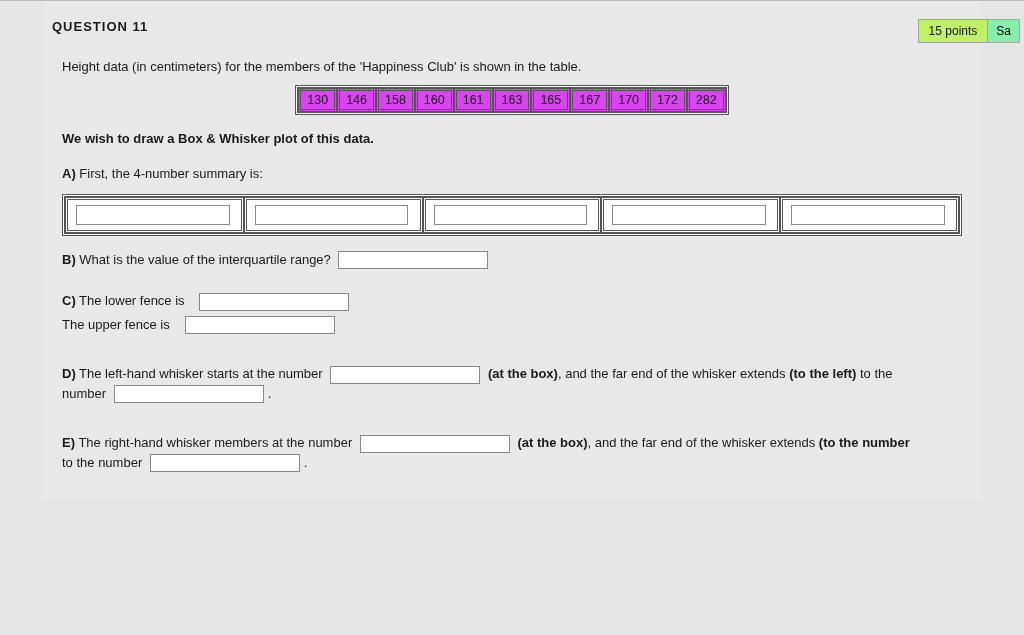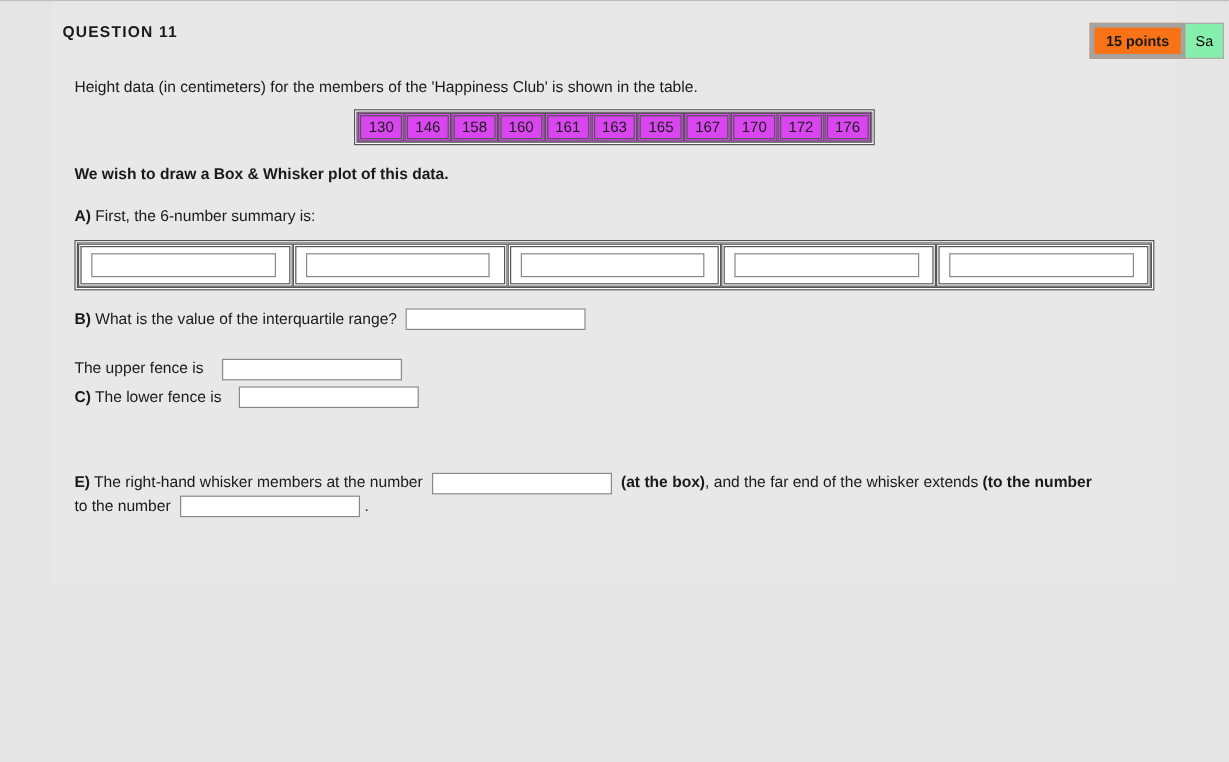--- a/index.html
+++ b/index.html
@@ -37,24 +37,24 @@
     letter-spacing: 1px;
     font-size: 13px;
   }
   .points-pill {
     display: flex;
     align-items: stretch;
     font-size: 12px;
     margin-right: -44px; 
   }
   .points-text {
-    background: #f97316;
-    border: 4px solid #a3a3a3;
+    background: #bef264;
+    border: 1px solid #a3a3a3;
     padding: 4px 10px;
-    font-weight: bold;
+    font-weight: normal;
     font-size: 12px;
   }
   .save-btn {
     background: #86efac;
     border: 1px solid #aaa;
     border-left: none;
     padding: 4px 8px;
     font-size: 12px;
     font-family: inherit;
     cursor: pointer;
@@ -156,33 +156,33 @@
                 <td>130</td>
                 <td>146</td>
                 <td>158</td>
                 <td>160</td>
                 <td>161</td>
                 <td>163</td>
                 <td>165</td>
                 <td>167</td>
                 <td>170</td>
                 <td>172</td>
-                <td>176</td>
+                <td>282</td>
               </tr>
         </tbody>
           </table>
       </div>
 
       <div class="line bold">We wish to draw a Box &amp; Whisker plot of this data.</div>
 
       <div class="spacer-sm"></div>
 
       <div class="line">
         <span class="bold">A)</span>
-        <span>First, the 6-number summary is:</span>
+        <span>First, the 4-number summary is:</span>
       </div>
 
       <div class="summary-wrap">
         <table class="summary">
           <tbody>
               <tr>
             <td><input type="text" style=""></td>
             <td><input type="text" style=""></td>
             <td><input type="text" style=""></td>
             <td><input type="text" style=""></td>
@@ -194,32 +194,41 @@
 
       <div class="line">
         <span class="bold">B)</span>
         <span>What is the value of the interquartile range?</span>
         <input type="text" class="inline-input w-med" style="">
       </div>
 
       <div class="spacer-md"></div>
 
       <div class="line">
-        <span>The upper fence is</span>
-        &nbsp;&nbsp;<input type="text" class="inline-input w-med" style="">
-      </div>
-      <div class="line">
         <span class="bold">C)</span>
         <span>The lower fence is</span>
         &nbsp;&nbsp;<input type="text" class="inline-input w-med" style="">
       </div>
-
-      <div class="spacer-md"></div>
-      <div class="spacer-sm"></div>
-
+      <div class="line">
+        <span>The upper fence is</span>
+        &nbsp;&nbsp;<input type="text" class="inline-input w-med" style="">
+      </div>
+
+      <div class="spacer-md"></div>
+      <div class="spacer-sm"></div>
+
+      <div class="line" style="max-width:860px;">
+        <span class="bold">D)</span>
+        <span>The left-hand whisker starts at the number</span>
+        <input type="text" class="inline-input w-med" style="">
+        <span class="bold">(at the box)</span><span>, and the far end of the whisker extends</span>
+        <span class="bold">(to the left)</span>
+        <span>to the number</span>
+        <input type="text" class="inline-input w-med" style=""><span>.</span>
+      </div>
 
       <div class="spacer-md"></div>
       <div class="spacer-sm"></div>
 
       <div class="line" style="max-width:860px;">
         <span class="bold">E)</span>
         <span>The right-hand whisker members at the number</span>
         <input type="text" class="inline-input w-med" style="">
         <span class="bold">(at the box)</span><span>, and the far end of the whisker extends</span>
         <span class="bold">(to the number</span>

